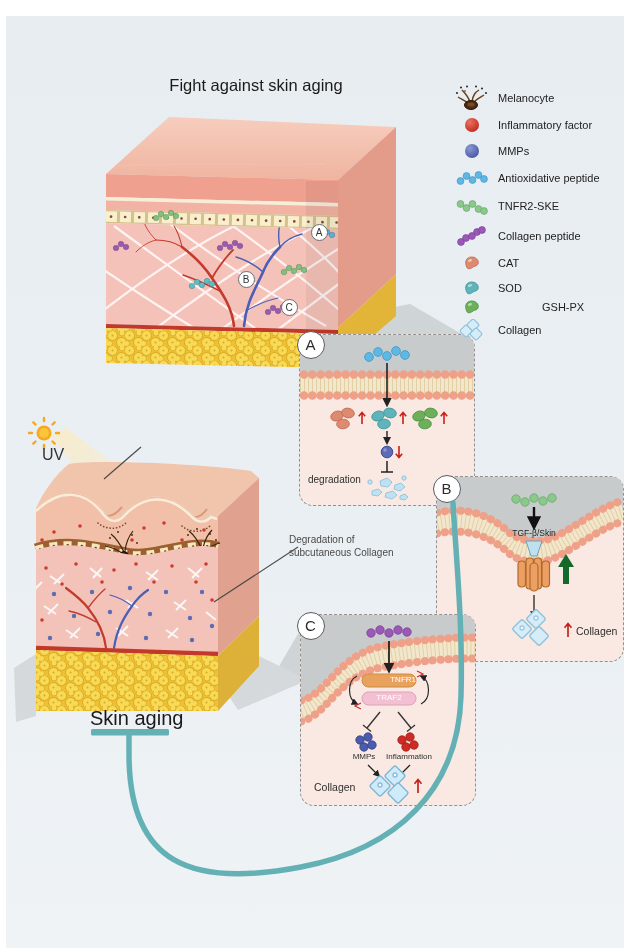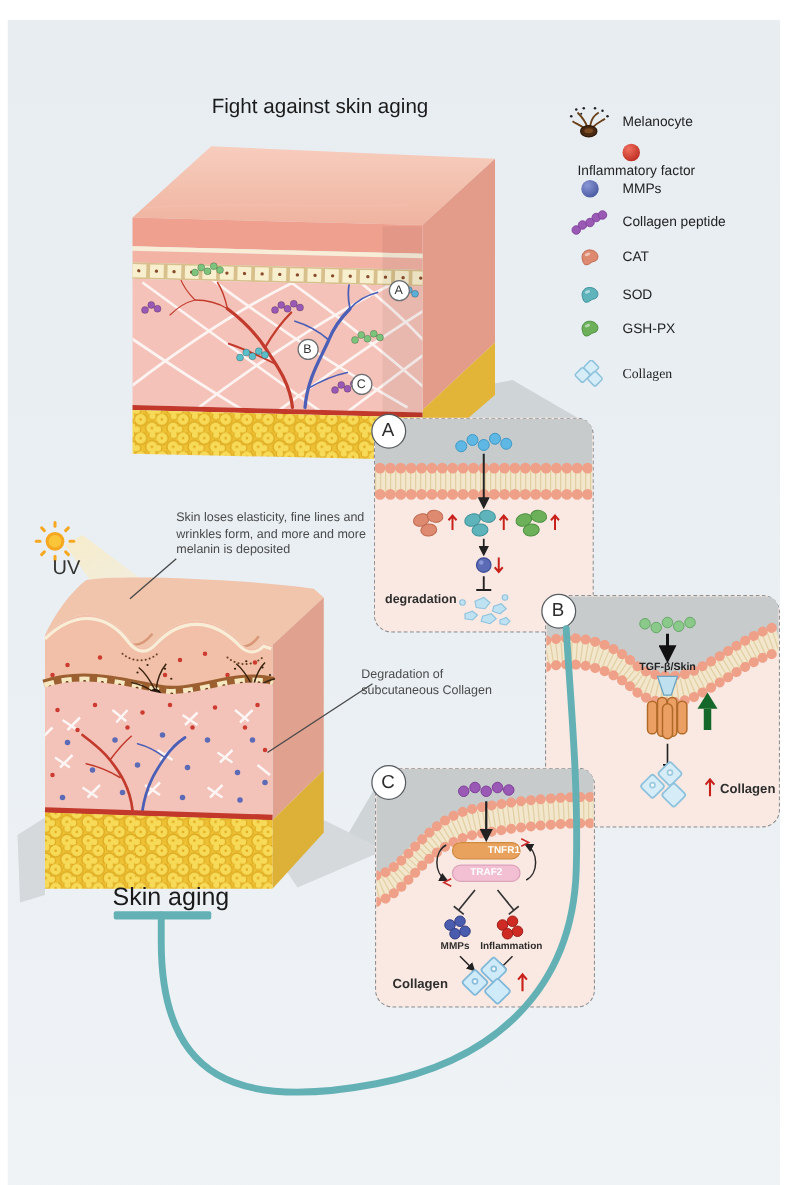--- a/index.html
+++ b/index.html
@@ -4,28 +4,28 @@
 <style>
   html,body{margin:0;padding:0;background:#fff;font-family:"Liberation Sans",sans-serif;}
   #canvas{position:relative;width:630px;height:948px;margin:10px auto;background:linear-gradient(180deg,#e8edf2 0%,#eaeff3 55%,#eff3f6 100%);overflow:hidden;border:6px solid #fff;box-sizing:border-box;}
   .abs{position:absolute;}
   svg{display:block;}
   .txt{position:absolute;color:#1a1a1a;}
   .panel{position:absolute;border:1.6px dashed #8e9296;border-radius:14px;background:#f9e9e2;box-sizing:border-box;}
   .panel-clip{position:absolute;inset:0;border-radius:11px;overflow:hidden;}
   .marker{position:absolute;width:17px;height:17px;background:#fff;border:1.2px solid #6b6f73;border-radius:50%;display:flex;align-items:center;justify-content:center;font-size:10px;color:#333;z-index:7;box-sizing:border-box;}
   .plabel{position:absolute;width:28px;height:28px;background:#fff;border:1.6px solid #565b60;border-radius:50%;display:flex;align-items:center;justify-content:center;font-size:15px;color:#2d2d2d;z-index:8;box-sizing:border-box;}
-  .ptext{position:absolute;color:#2e2e2e;z-index:6;font-weight:bold;}
+  .ptext{position:absolute;color:#2e2e2e;z-index:6;}
   #legend{position:absolute;left:448px;top:58px;width:178px;height:272px;z-index:5;}
   .lrow{position:absolute;left:0;height:24px;display:flex;align-items:center;}
   .lrow .ic{width:36px;display:flex;justify-content:center;}
   .lrow .lb{margin-left:8px;font-size:11px;color:#222;white-space:nowrap;}
-  .lrow:nth-of-type(1){top:12px;}.lrow:nth-of-type(2){top:39px;flex-direction:column;}.lrow:nth-of-type(3){top:65px;}
+  .lrow:nth-of-type(1){top:12px;}.lrow:nth-of-type(2){top:39px;}.lrow:nth-of-type(3){top:65px;}
   .lrow:nth-of-type(4){top:92px;}.lrow:nth-of-type(5){top:120px;}.lrow:nth-of-type(6){top:150px;}
-  .lrow:nth-of-type(7){top:177px;}.lrow:nth-of-type(8){top:213px;font-family:Liberation Serif, serif;}.lrow:nth-of-type(9){top:221px;gap:44px;}
+  .lrow:nth-of-type(7){top:177px;}.lrow:nth-of-type(8){top:202px;}.lrow:nth-of-type(9){top:221px;gap:44px;}
   .lrow:nth-of-type(10){top:244px;}
 </style>
 </head>
 <body>
 
 <div id="canvas">
 
   <svg class="abs" style="left:0;top:0;z-index:1" width="630" height="948" viewBox="0 0 630 948">
     <defs>
       <linearGradient id="topG" x1="0" y1="0" x2="0" y2="1">
@@ -292,21 +292,20 @@
     <g stroke="#4a4a4a" stroke-width="1.1">
       <path d="M135,431 L98,463" fill="none"></path>
       <path d="M292,531 L208,586" fill="none"></path>
     </g>
   </svg>
 
   <div class="txt" style="left:95px;top:60px;width:310px;text-align:center;font-size:16.5px;z-index:5">Fight against skin aging</div>
 
   <div class="txt" style="left:36px;top:430px;font-size:16px;color:#333;z-index:5">UV</div>
 
-  <div class="txt" style="left:135px;top:393px;width:160px;font-size:10px;line-height:12.5px;color:#4a4a4a;z-index:5">Skin loses elasticity, fine lines and wrinkles form, and more and more melanin is deposited</div>
 
   <div class="txt" style="left:283px;top:518px;width:110px;font-size:10px;line-height:12.5px;color:#4a4a4a;z-index:5">Degradation of subcutaneous Collagen</div>
 
   <div class="txt" style="left:84px;top:691px;font-size:20px;color:#1a1a1a;z-index:5">Skin aging</div>
 
   <div class="marker" style="left:304.5px;top:207.5px">A</div>
   <div class="marker" style="left:231.5px;top:254.5px">B</div>
   <div class="marker" style="left:274.5px;top:282.5px">C</div>
 
   <div id="legend">
@@ -354,20 +353,48 @@
             <defs>
               <radialGradient id="rg2" cx="0.35" cy="0.3" r="0.9">
                 <stop offset="0" stop-color="#8a97d6"></stop>
                 <stop offset="1" stop-color="#3d4d96"></stop>
               </radialGradient>
             </defs>
             <circle cx="9" cy="9" r="7" fill="url(#rg2)"></circle>
           </svg>
       </span>
       <span class="lb">MMPs</span>
+    </div>
+    <div class="lrow">
+      <span class="ic">
+        <svg width="32" height="17" viewBox="0 0 32 17">
+            <g fill="#5fb8e3" stroke="#3f98c6" stroke-width="0.7">
+              <circle cx="4.5" cy="11" r="3.4"></circle>
+              <circle cx="10.5" cy="6" r="3.4"></circle>
+              <circle cx="16.5" cy="10" r="3.4"></circle>
+              <circle cx="22.5" cy="5" r="3.4"></circle>
+              <circle cx="28" cy="9" r="3.4"></circle>
+            </g>
+          </svg>
+      </span>
+      <span class="lb">Antioxidative peptide</span>
+    </div>
+    <div class="lrow">
+      <span class="ic">
+        <svg width="32" height="17" viewBox="0 0 32 17">
+            <g fill="#8bc98a" stroke="#66a868" stroke-width="0.7">
+              <circle cx="4.5" cy="6" r="3.4"></circle>
+              <circle cx="10.5" cy="10" r="3.4"></circle>
+              <circle cx="16.5" cy="6" r="3.4"></circle>
+              <circle cx="22.5" cy="11" r="3.4"></circle>
+              <circle cx="28" cy="13" r="3.4"></circle>
+            </g>
+          </svg>
+      </span>
+      <span class="lb">TNFR2-SKE</span>
     </div>
     <div class="lrow">
       <span class="ic">
         <svg width="32" height="20" viewBox="0 0 32 20">
             <g fill="#9b59b6" stroke="#7d3f98" stroke-width="0.7">
               <circle cx="5" cy="16" r="3.4"></circle>
               <circle cx="10" cy="12" r="3.4"></circle>
               <circle cx="16" cy="10" r="3.4"></circle>
               <circle cx="21" cy="6" r="3.4"></circle>
               <circle cx="26" cy="4" r="3.4"></circle>

